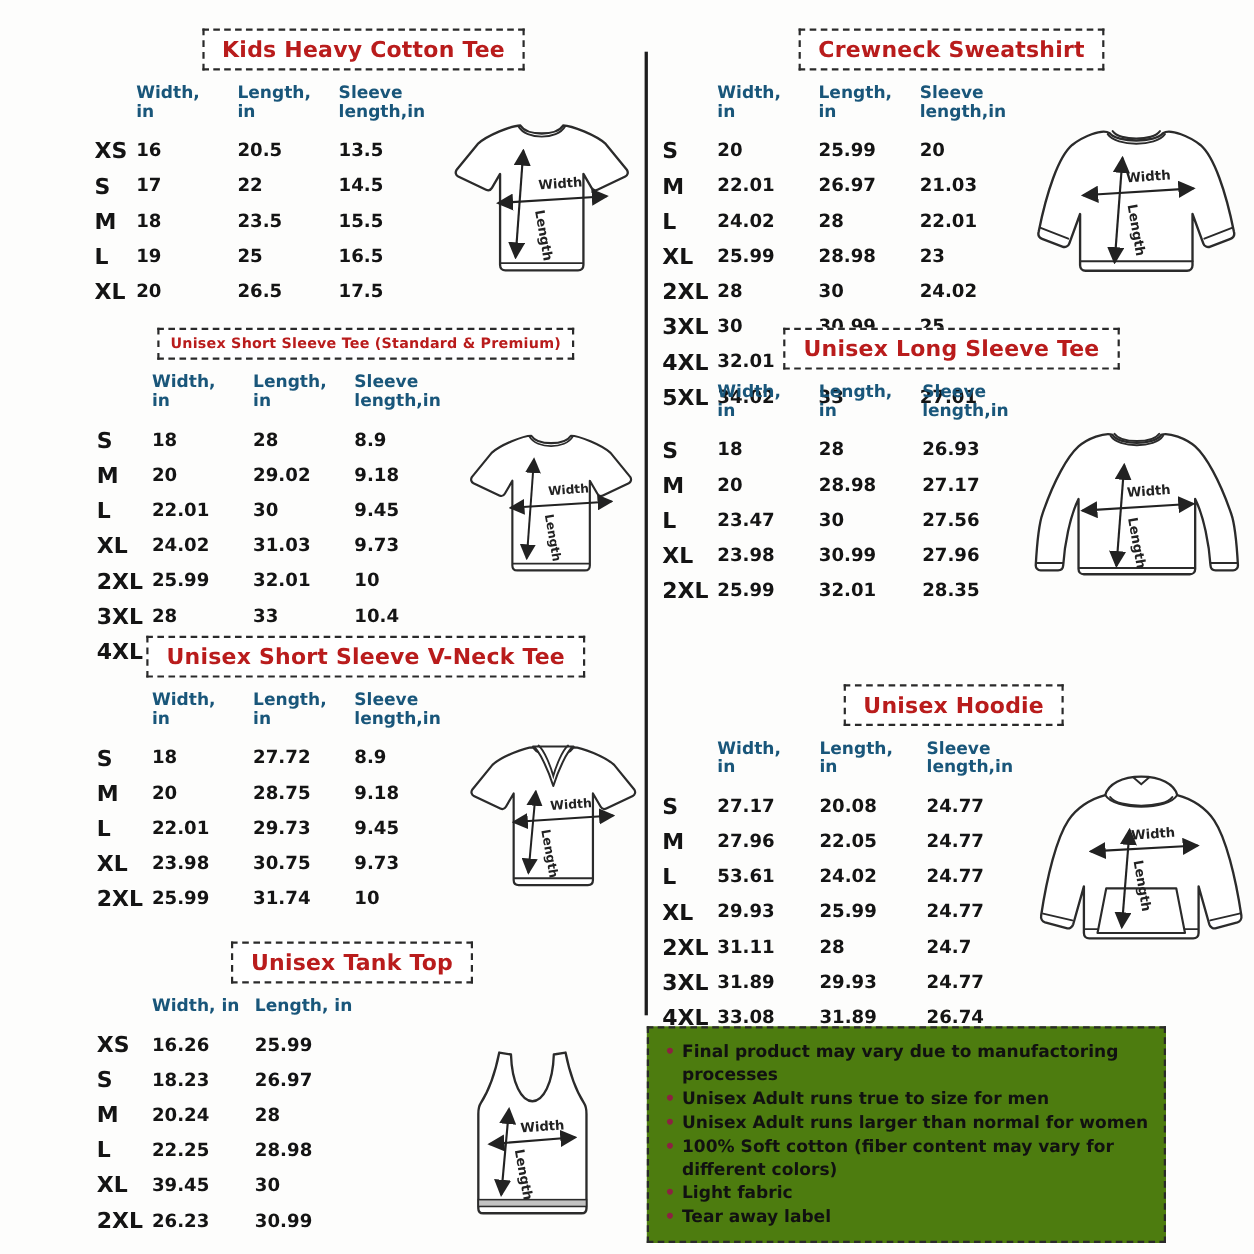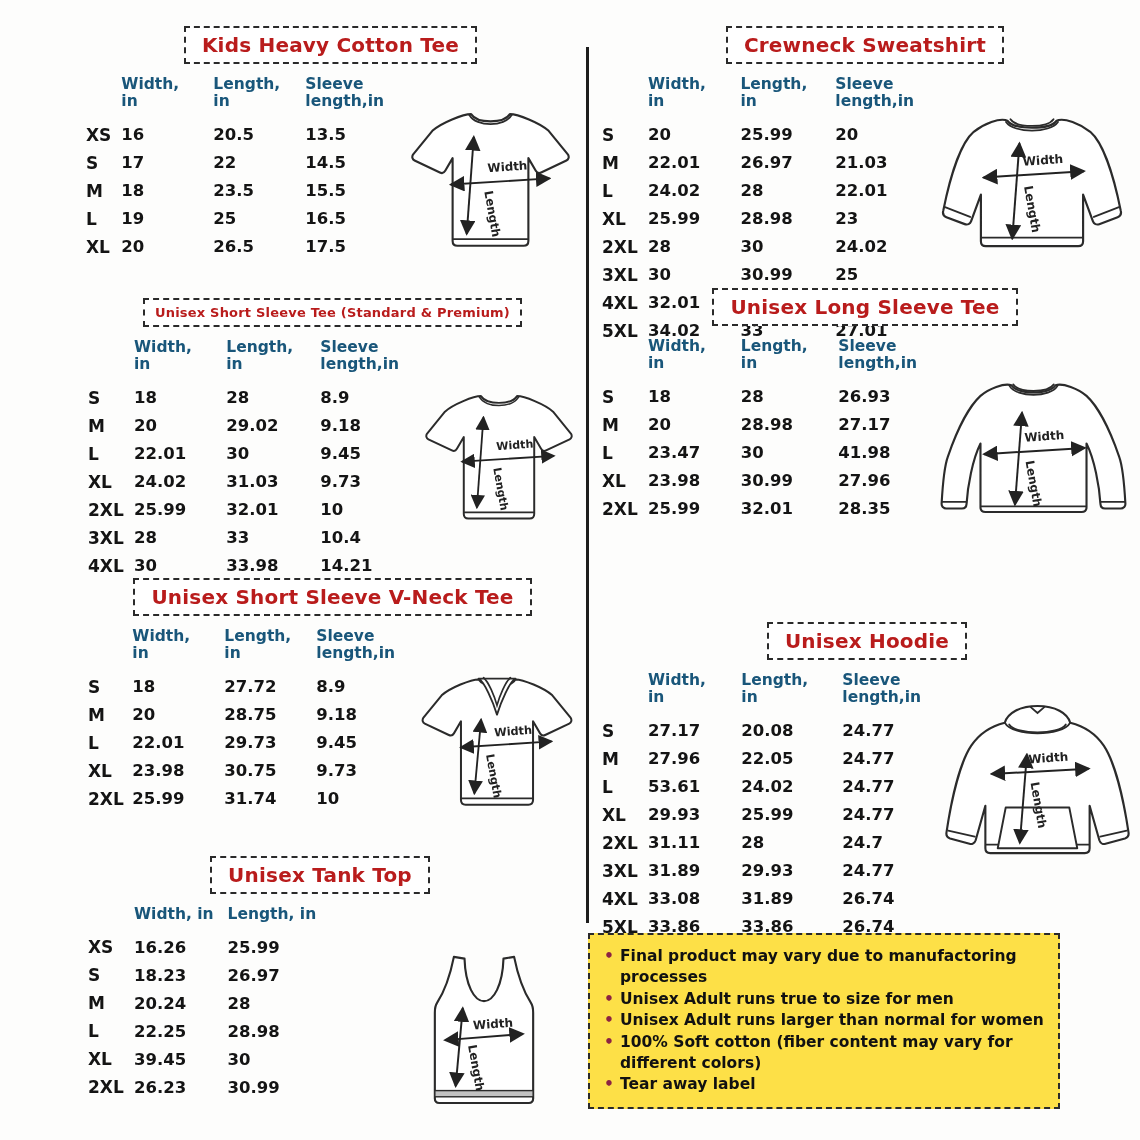--- a/index.html
+++ b/index.html
@@ -31,33 +31,33 @@
     font-size: 15.5px;
     text-align: left;
     white-space: pre-line;
     vertical-align: bottom;
     padding: 2px 14px 10px 0;
     line-height: 1.12;
     font-weight: bold;
   }
   .size-table thead th.size-col { width: 46px; padding: 0; }
   .size-table tbody th {
-    font-size: 17px; text-align: left; padding: 4px 8px 4px 0; font-weight: bold; color:#141414;
+    font-size: 20px; text-align: left; padding: 4px 8px 4px 0; font-weight: bold; color:#141414;
   }
   .size-table td { font-size: 16.5px; padding: 4px 14px 4px 0; min-width: 92px; color:#141414; }
   .garment { flex: 0 0 auto; }
   .garment .bodyshape { fill: #fff; stroke: #2b2b2b; stroke-width: 2.4; stroke-linejoin: round; }
   .garment .detail { fill: none; stroke: #2b2b2b; stroke-width: 2; stroke-linecap: round; }
   .garment .arrow { stroke: #222; stroke-width: 2.2; }
   .garment .dim-label { font-size: 13.5px; font-weight: bold; fill: #222; }
   .notes-box {
     position: absolute;
     border: 2.5px dashed #2a2a2a;
     padding: 11px 14px;
-    background: #fde047;
+    background: #4d7c0f;
   }
   .notes-box ul { list-style: none; }
   .notes-box li {
     position: relative;
     padding-left: 16px;
     font-weight: bold;
     font-size: 15.5px;
     line-height: 1.38;
     color: #111;
   }
@@ -290,21 +290,21 @@
       <path class="detail" d="M81 17 C89 31 121 31 129 17"></path>
       <path class="detail" d="M63 158 L147 158"></path>
       <line class="arrow" x1="86" y1="42" x2="78" y2="152" marker-start="url(#ah-std)" marker-end="url(#ah-std)"></line>
       <line class="arrow" x1="60" y1="96" x2="172" y2="89" marker-start="url(#ah-std)" marker-end="url(#ah-std)"></line>
       <text class="dim-label" x="102" y="82" transform="rotate(-4 102 82)">Width</text>
       <text class="dim-label" x="98" y="104" transform="rotate(80 98 104)">Length</text>
     </svg>
   </div>
 </div>
 
-<div class="panel" style="left:594px; top:288px; width:542px;">
+<div class="panel" style="left:594px; top:298px; width:542px;">
   <div class="title-row">
     <span class="panel-title">Unisex Long Sleeve Tee</span>
   </div>
   <div class="panel-body">
     <table class="size-table">
       <thead>
           <tr>
             <th class="size-col"></th>
             <th>Width, in</th>
             <th>Length, in</th>
@@ -322,21 +322,21 @@
           <tr>
             <th>M</th>
             <td>20</td>
             <td>28.98</td>
             <td>27.17</td>
           </tr>
           <tr>
             <th>L</th>
             <td>23.47</td>
             <td>30</td>
-            <td>41.98</td>
+            <td>27.56</td>
           </tr>
           <tr>
             <th>XL</th>
             <td>23.98</td>
             <td>30.99</td>
             <td>27.96</td>
           </tr>
           <tr>
             <th>2XL</th>
             <td>25.99</td>
@@ -580,15 +580,16 @@
     </svg>
   </div>
 </div>
 
 <div class="notes-box" style="left:588px; top:933px; width:472px;">
   <ul>
       <li>Final product may vary due to manufactoring processes</li>
       <li>Unisex Adult runs true to size for men</li>
       <li>Unisex Adult runs larger than normal for women</li>
       <li>100% Soft cotton (fiber content may vary for different colors)</li>
+      <li>Light fabric</li>
       <li>Tear away label</li>
     </ul>
 </div>
 
 </body></html>

